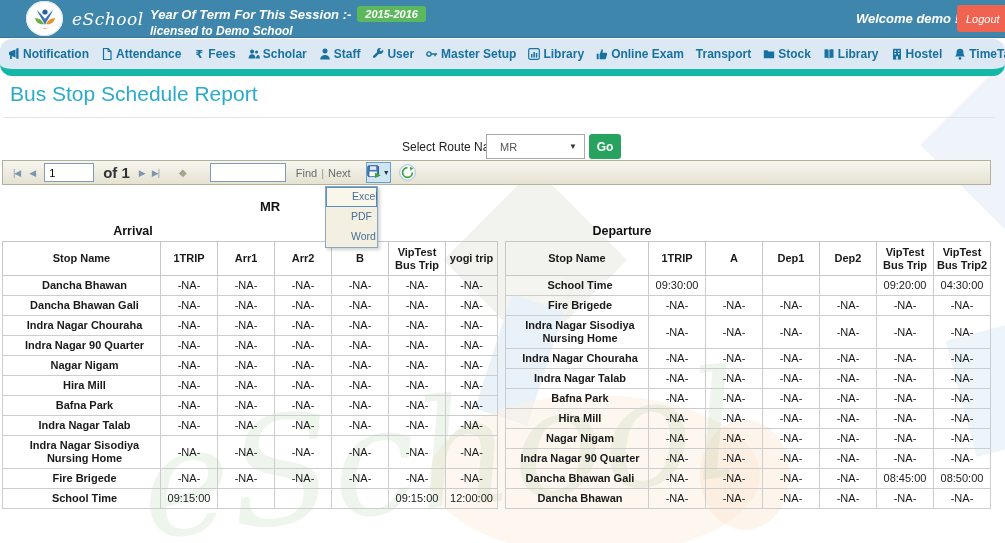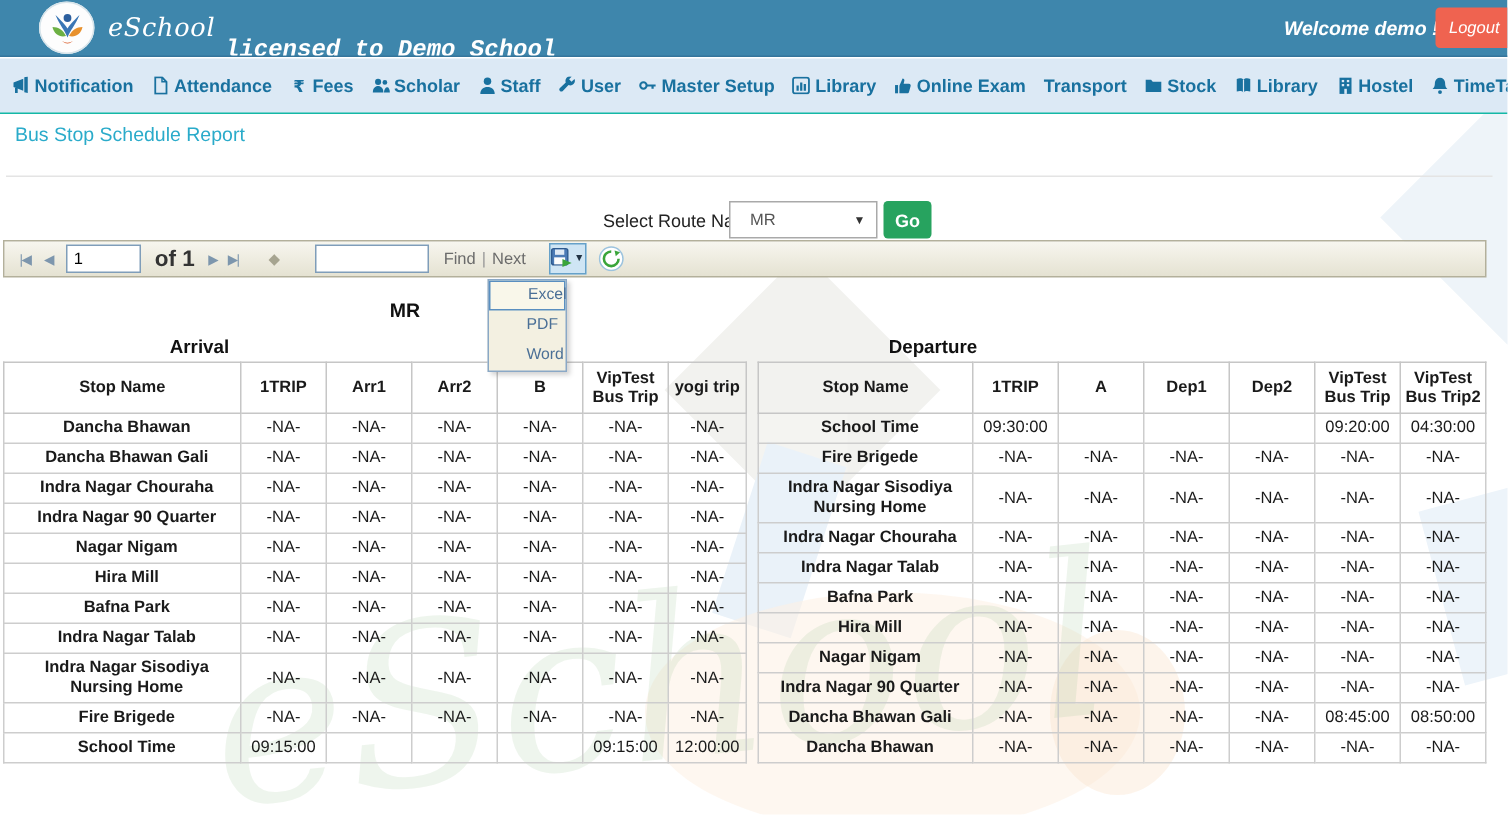--- a/index.html
+++ b/index.html
@@ -14,37 +14,37 @@
     background:#3e86ac; border-bottom:1px solid #35759b; overflow:hidden; z-index:6;
   }
   .logo-wrap { position:absolute; left:26px; top:1px; display:flex; align-items:center; gap:9px; }
   .logo-circle { width:37px; height:35px; background:#fdfdfd; border-radius:50%;
     display:flex; align-items:center; justify-content:center; box-shadow:0 0 0 1px #d7e4ea inset; }
   .brand { color:#fff; font-family:"DejaVu Serif", serif; font-style:italic; font-size:17px; letter-spacing:.5px; }
   .session-line { position:absolute; left:150px; top:6px; color:#fff; font-weight:bold;
     font-style:italic; font-size:13px; display:flex; align-items:center; }
   .badge { display:inline-block; background:#5cb85c; color:#fff; border-radius:3px;
     padding:2px 8px; font-size:11px; margin-left:6px; font-style:italic; font-weight:bold; }
-  .licensed { position:absolute; left:150px; top:24px; color:#fff; font-weight:bold; font-style:italic; font-size:16px;font-family:Liberation Mono, monospace; }
+  .licensed { position:absolute; left:150px; top:24px; color:#fff; font-weight:bold; font-style:italic; font-size:12px; }
   .welcome { position:absolute; right:46px; top:11px; color:#fff; font-weight:bold; font-style:italic; font-size:13px; }
   .logout-btn { position:absolute; right:-24px; top:5px; width:72px; height:27px; background:#ef6350;
     border:none; border-radius:3px; color:#fff; font-style:italic; font-size:11px;
     text-align:left; padding-left:9px; font-family:inherit; cursor:pointer; }
   
   .nav {
     position:absolute; top:39px; left:0; width:1005px; height:37px; background:#dce9f5;
-    border-bottom:1px solid #14b8a6; display:flex; align-items:center; padding-left:8px; z-index:6;
+    border-bottom:7px solid #14b8a6; display:flex; align-items:center; padding-left:8px; z-index:6;border-radius:12px;
   }
   .nav-item { display:flex; align-items:center; gap:3px; color:#19719f; font-weight:bold;
     font-size:12px; margin-right:12px; cursor:pointer; white-space:nowrap; }
   .nav-ico { display:inline-flex; width:12px; height:12px; align-items:center; justify-content:center; }
   .nav-ico svg { display:block; }
   .rupee-glyph { font-family:"DejaVu Sans", sans-serif; font-size:11px; font-weight:bold; color:#19719f; }
   
-  .page-title { position:absolute; left:10px; top:82px; font-size:13px; color:#2aabca; z-index:2; }
+  .page-title { position:absolute; left:10px; top:82px; font-size:21px; color:#2aabca; z-index:2; }
   .rule { position:absolute; top:117px; left:4px; width:991px; border-top:1px solid #e4e4e4; z-index:2; }
   .route-label { position:absolute; left:402px; top:140px; font-size:12px; color:#222; z-index:2; }
   .route-select { position:absolute; left:486px; top:134px; width:99px; height:25px; background:#fff;
     border:1px solid #a9a9a9; z-index:2; display:flex; align-items:center; cursor:pointer; }
   .route-select .val { font-size:11px; color:#555; padding-left:13px; flex:1; }
   .route-select .caret { font-size:8px; color:#333; padding-right:7px; }
   .go-btn { position:absolute; left:589px; top:134px; width:32px; height:25px; background:#27a35f;
     border:none; border-radius:3px; color:#fff; font-weight:bold; font-size:12px; z-index:2;
     font-family:inherit; cursor:pointer; }
   
@@ -113,20 +113,24 @@
     <span class="logo-circle">
       <svg width="26" height="26" viewBox="0 0 26 26">
         <circle cx="13" cy="6" r="2.6" fill="#2d5f9e"></circle>
         <path d="M5 4 C9 8 11 10 13 13 C15 10 17 8 21 4 C18 11 15 14 13 19 C11 14 8 11 5 4 Z" fill="#3a76b5"></path>
         <path d="M3 12 C7 12 10 14 12 18 C8 19 4 17 3 12 Z" fill="#6cb043"></path>
         <path d="M23 12 C19 12 16 14 14 18 C18 19 22 17 23 12 Z" fill="#e8912d"></path>
         <path d="M9 21 q4 3 8 0 q-4 4 -8 0 Z" fill="#d8541f"></path>
       </svg>
     </span>
     <span class="brand">eSchool</span>
+  </div>
+  <div class="session-line">
+    <span>Year Of Term For This Session :-</span>
+    <span class="badge">2015-2016</span>
   </div>
   <div class="licensed">licensed to Demo School</div>
   <div class="welcome">Welcome demo !</div>
   <button class="logout-btn">Logout</button>
 </div>
 
 <div class="nav">
     <span class="nav-item">
       <span class="nav-ico">
         <svg width="12" height="12" viewBox="0 0 12 12">

